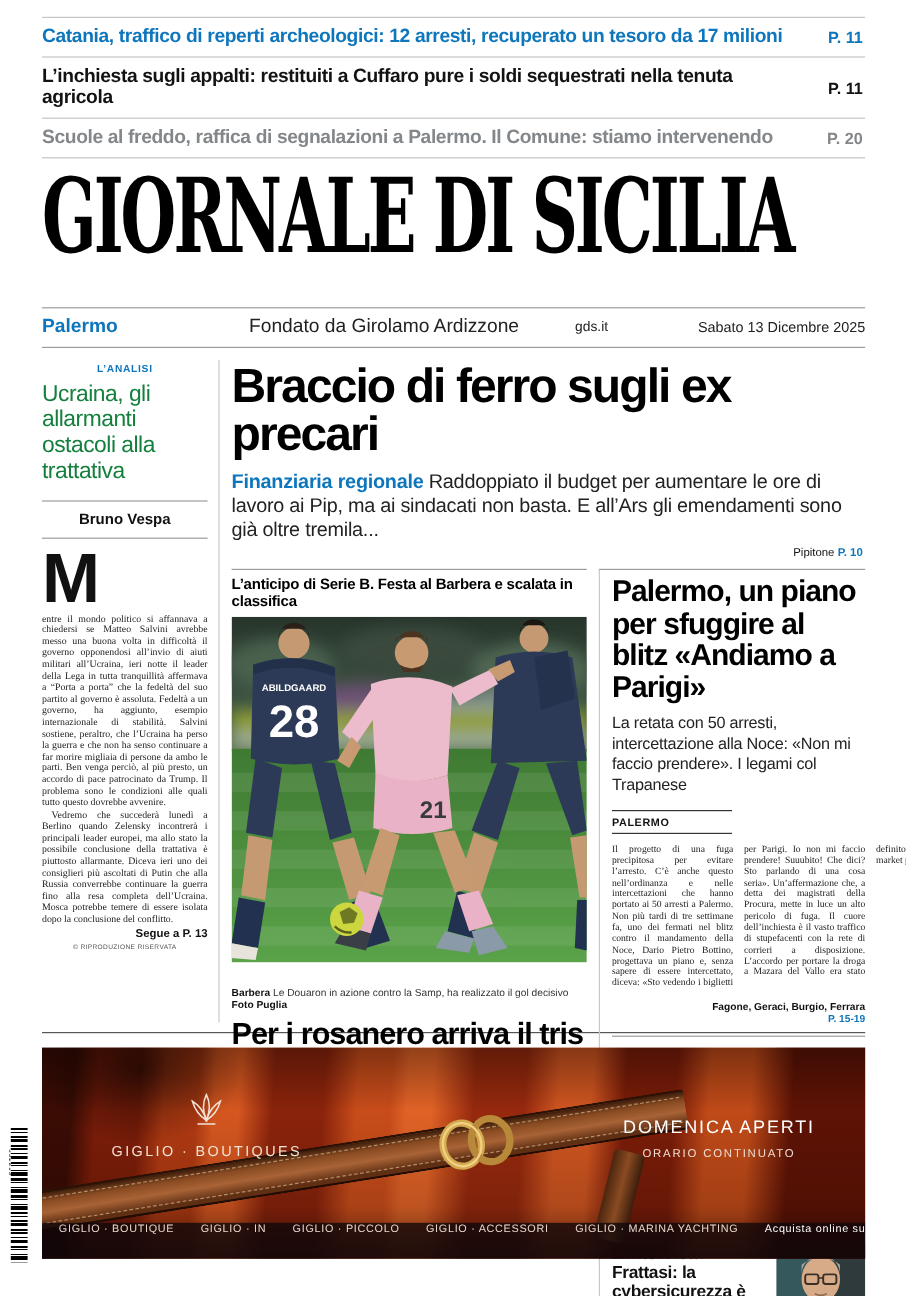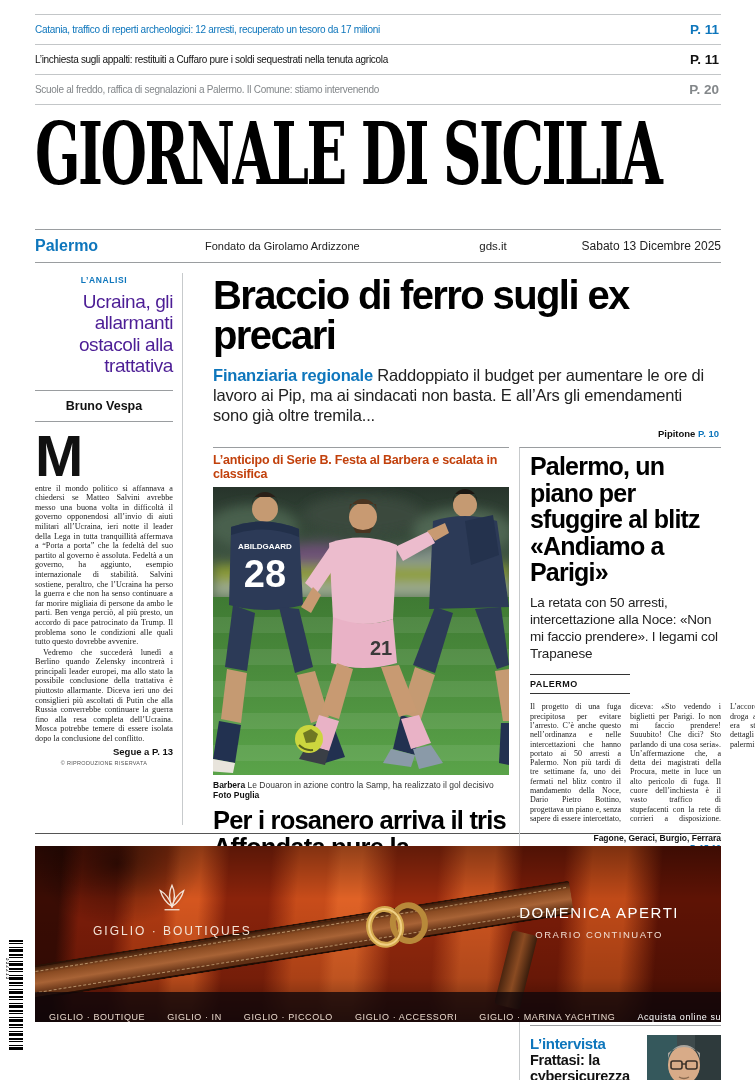--- a/index.html
+++ b/index.html
@@ -5,73 +5,73 @@
   html,body{margin:0;padding:0;background:#fff;}
   body{width:755px;height:1080px;overflow:hidden;position:relative;
        font-family:"Liberation Sans",sans-serif;color:#111;}
   .page{position:absolute;inset:0;background:#fff;}
   .content{margin:0 34px 0 35px;}
 
   
   .strips{margin-top:14px;border-top:1px solid #c3c6c8;}
   .strip{display:flex;justify-content:space-between;align-items:center;
          border-bottom:1px solid #c3c6c8;padding:7px 2px 7px 0;}
-  .strip .t{font-weight:normal;font-size:10px;letter-spacing:-0.3px;}
+  .strip .t{font-weight:bold;font-size:16px;letter-spacing:-0.3px;}
   .strip .p{font-weight:bold;font-size:13.5px;white-space:nowrap;margin-left:19px;}
   .strip.blue .t,.strip.blue .p{color:#0e76bc;}
   .strip.black .t,.strip.black .p{color:#121212;}
   .strip.gray .t,.strip.gray .p{color:#83878a;}
 
   
   .masthead{display:flex;align-items:center;margin-top:8px;height:100px;}
   .mast-left{flex:1;position:relative;height:100px;}
   .mast-title{font-family:"DejaVu Serif",serif;font-weight:bold;font-size:86px;
       letter-spacing:-4px;white-space:nowrap;transform:scaleX(0.62);
       transform-origin:left top;line-height:0.9;margin-top:2px;color:#000;}
 
   
   .dateline{display:flex;align-items:center;border-top:1px solid #9a9da0;
       border-bottom:1px solid #9a9da0;margin-top:16px;padding:7px 0;}
   .dl-edition{color:#0e76bc;font-weight:bold;font-size:16px;width:170px;}
-  .dl-founded{font-size:11px;color:#222;width:230px;}
+  .dl-founded{font-size:16px;color:#222;width:230px;text-align:center;}
   .dl-site{font-size:11.5px;color:#222;flex:1;text-align:center;}
   .dl-date{font-size:12px;color:#222;width:170px;text-align:right;}
 
   
-  .main{display:flex;margin-top:10px;height:552px;gap:20px;}
+  .main{display:flex;margin-top:10px;height:552px;}
   .rail{width:148px;border-right:1px solid #c7cacc;padding-right:9px;box-sizing:border-box;}
   .rail-label{color:#0e76bc;font-weight:bold;font-size:8.5px;letter-spacing:.6px;text-align:center;margin:2px 0 6px;}
-  .rail-head{font-size:19px;line-height:1.12;text-align:right;color:#4c1d95;letter-spacing:-0.4px;}
+  .rail-head{font-size:19px;line-height:1.12;text-align:left;color:#15803d;letter-spacing:-0.4px;}
   .rail-rule{border:none;border-top:1px solid #9a9da0;margin:14px 0 0;}
   .rail-author{font-weight:bold;font-size:12.5px;text-align:center;margin:8px 0;}
   .dropcap{font-weight:bold;font-size:58px;line-height:.82;font-family:"Liberation Sans",sans-serif;margin:10px 0 4px;}
   .rail-body{font-family:"Liberation Serif",serif;font-size:8.2px;line-height:9.6px;
       text-align:justify;color:#1a1a1a;}
   .rail-body p{margin:0;}
   .rail-body p+p{text-indent:8px;margin-top:1px;}
   .rail-follow{font-weight:bold;font-size:9.5px;text-align:right;margin-top:2px;}
   .rail-copy{font-size:5.5px;color:#555;text-align:center;margin-top:3px;letter-spacing:.3px;}
 
   .mainright{flex:1;padding-left:10px;}
 
   .lead-head{font-weight:bold;font-size:40px;letter-spacing:-1.6px;line-height:1;color:#000;margin-top:2px;}
   .lead-stand{font-size:16.5px;line-height:1.22;color:#222;margin-top:10px;letter-spacing:-0.2px;}
   .lead-stand .kick{color:#0e76bc;font-weight:bold;}
   .lead-by{font-size:9.5px;text-align:right;margin:3px 2px 8px 0;}
-  .lead-by .n{font-weight:bold;color:#111;}
+  .lead-by .n{font-weight:normal;color:#111;}
   .lead-by .pg{color:#0e76bc;font-weight:bold;}
 
   .cols{display:flex;}
   .ccol{width:296px;border-top:1px solid #9a9da0;padding-top:5px;}
   .rcol{flex:1;border-left:1px solid #c7cacc;border-top:1px solid #9a9da0;
         margin-left:10px;padding-left:10px;padding-top:5px;}
 
-  .sport-kicker{color:#c2410c;font-weight:bold;font-size:12.5px;letter-spacing:-0.2px;}
+  .sport-kicker{color:#000000;font-weight:bold;font-size:12.5px;letter-spacing:-0.2px;}
   .photo{width:282px;height:288px;margin-top:6px;position:relative;}
-  .caption{font-size:8.5px;color:#333;margin-top:5px;}
+  .caption{font-size:8.5px;color:#333;margin-top:20px;}
   .caption b{color:#111;}
   .sport-head{font-weight:bold;font-size:25.5px;letter-spacing:-0.8px;line-height:1.04;margin-top:7px;color:#000;}
   .sport-stand{font-size:14px;color:#222;margin-top:6px;letter-spacing:-0.2px;}
   .sport-by{font-size:9.5px;text-align:right;margin-top:4px;}
   .sport-by .n{font-weight:bold;}
   .sport-by .pg{color:#0e76bc;font-weight:bold;}
 
   .blitz-head{font-weight:bold;font-size:25px;letter-spacing:-0.8px;line-height:1.06;color:#000;}
   .blitz-stand{font-size:13.5px;color:#222;line-height:1.25;margin-top:9px;letter-spacing:-0.2px;}
   .city-label{border-top:1px solid #333;border-bottom:1px solid #333;width:100px;
@@ -109,21 +109,21 @@
   .belt:before{content:"";position:absolute;left:4px;right:4px;bottom:4px;border-top:1px dashed rgba(255,230,180,.5);}
   .belt-tail{position:absolute;left:468px;top:86px;width:26px;height:76px;transform:rotate(14deg);
       background:linear-gradient(90deg,#4a250f,#8a4b22 50%,#3a1d0c);border-radius:4px;}
   .buckle{position:absolute;left:330px;top:56px;}
   .ad-left{position:absolute;left:58px;top:36px;text-align:center;color:#f3e3d6;}
   .ad-left .nm{font-size:12px;letter-spacing:2px;margin-top:6px;}
   .ad-right{position:absolute;right:42px;top:58px;text-align:center;color:#fff;}
   .ad-right .big{font-weight:normal;font-size:15px;letter-spacing:1.5px;}
   .ad-right .small{font-size:9.5px;letter-spacing:1.5px;margin-top:8px;color:#f0ddd2;}
   .ad-band{position:absolute;left:0;right:0;bottom:0;height:30px;background:rgba(16,6,10,.78);
-      display:flex;align-items:flex-end;color:#e8d8cc;font-size:9px;letter-spacing:.6px;padding:0 14px;box-sizing:border-box;}
+      display:flex;align-items:flex-start;color:#e8d8cc;font-size:9px;letter-spacing:.6px;padding:0 14px;box-sizing:border-box;}
   .ad-band .lnk{margin-right:22px;white-space:nowrap;}
   .ad-band .buy{margin-left:auto;color:#fff;white-space:nowrap;}
 
   
   .barcode{position:absolute;left:3px;top:940px;width:22px;height:112px;background:#fff;}
   .barcode .bars{position:absolute;left:6px;top:0;width:14px;height:100%;
       background:repeating-linear-gradient(180deg,#000 0 2px,#fff 2px 3px,#000 3px 4px,#fff 4px 7px,#000 7px 8px,#fff 8px 9px,#000 9px 12px,#fff 12px 14px);}
   .barcode .num{position:absolute;left:-6px;top:26px;transform:rotate(90deg);font-size:5px;letter-spacing:1px;color:#000;}
 </style>
 </head>

